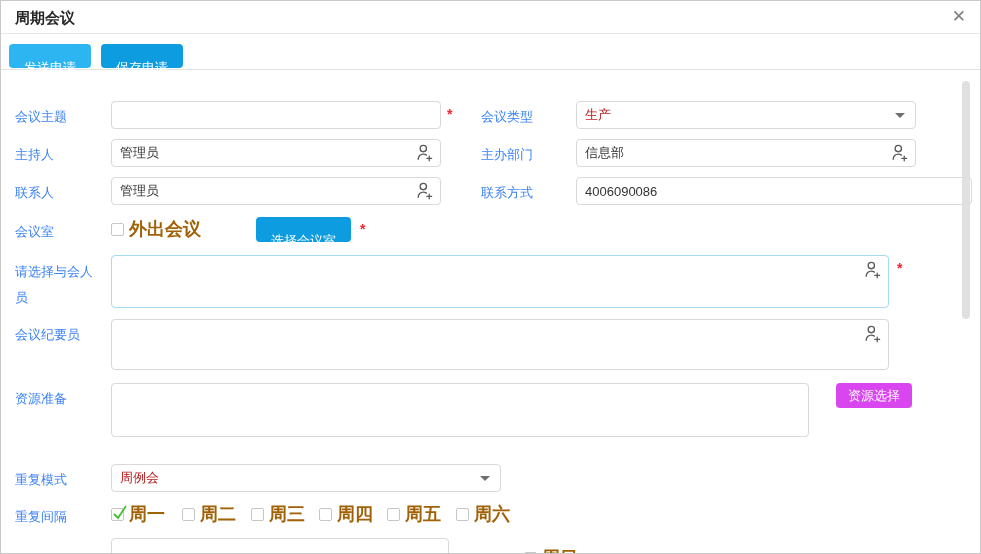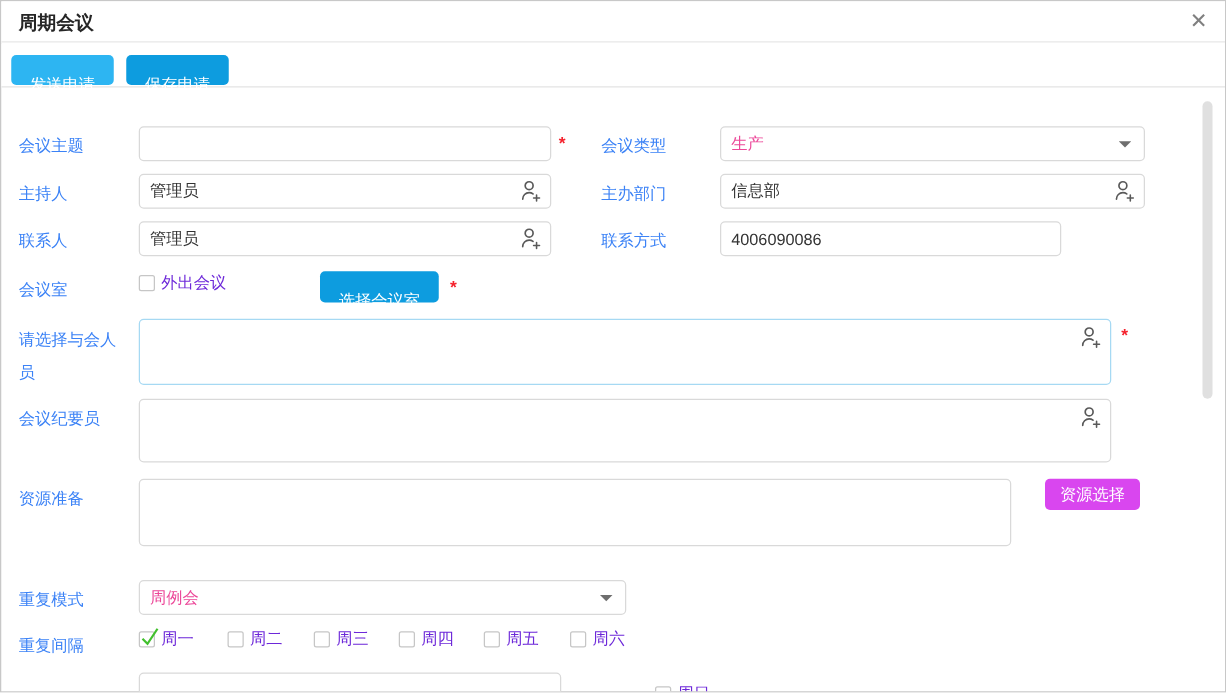--- a/index.html
+++ b/index.html
@@ -59,40 +59,40 @@
     position: absolute; right: 7px; width: 19px; height: 19px; cursor: pointer;
   }
   .user-icon.mid { top: 50%; margin-top: -10px; }
   .user-icon.topright { top: 5px; }
   .ast { position: absolute; color: #f5222d; font-size: 14px; font-weight: bold; }
 
   
   .select {
     position: absolute;
     border: 1px solid #d9d9d9; border-radius: 4px; background: #fff;
-    font-size: 13px; color: #ec4899; line-height: 26px;
+    font-size: 13px; color: #b91c1c; line-height: 26px;
     padding: 0 24px 0 8px; cursor: pointer;
   }
   .caret {
     position: absolute; right: 10px; top: 50%; margin-top: -2px;
     width: 0; height: 0;
     border-left: 5px solid transparent; border-right: 5px solid transparent;
     border-top: 5px solid #6e6e6e;
   }
 
   
   .cb-item { position: absolute; display: flex; align-items: center; cursor: pointer; }
   .cb {
     position: relative; width: 13px; height: 13px;
     border: 1px solid #c6c6c6; border-radius: 2px; background: #fff;
     flex: 0 0 13px;
   }
   .cb svg { display: none; position: absolute; left: 0px; top: -4px; overflow: visible; }
   .cb.checked svg { display: block; }
-  .cb-text { font-size: 13px; color: #6d28d9; margin-left: 5px; }
+  .cb-text { font-size: 18px; color: #a16207; margin-left: 5px; font-weight: bold; }
 
   
   .scroll-thumb {
     position: absolute; left: 961px; top: 80px;
     width: 8px; height: 238px;
     background: #e0e0e0; border-radius: 4px;
   }
 
   .partial-input {
     position: absolute; left: 110px; top: 537px; width: 338px; height: 28px;
@@ -150,21 +150,21 @@
   <div class="field" style="left:110px;top:176px;width:330px;height:28px">
     <input value="管理员" style="">
     <svg class="user-icon mid" viewBox="0 0 24 24">
       <circle cx="10.5" cy="7" r="4" fill="none" stroke="#595959" stroke-width="1.7"></circle>
       <path d="M4 20.5 C4 16.9 6.9 14 10.5 14 C12 14 13.3 14.5 14.4 15.3" fill="none" stroke="#595959" stroke-width="1.7" stroke-linecap="round"></path>
       <path d="M18 16.5 V22.5 M15 19.5 H21" stroke="#595959" stroke-width="1.6" stroke-linecap="round"></path>
     </svg>
   </div>
 
   <span class="lbl" style="left:480px;top:183px">联系方式</span>
-  <div class="field" style="left:575px;top:176px;width:273px;height:28px">
+  <div class="field" style="left:575px;top:176px;width:396px;height:28px">
     <input value="4006090086" style="">
   </div>
 
   <span class="lbl" style="left:14px;top:222px">会议室</span>
   <label class="cb-item" style="left:110px;top:216px">
     <span class="cb">
       
     </span>
     <span class="cb-text">外出会议</span>
   </label>

